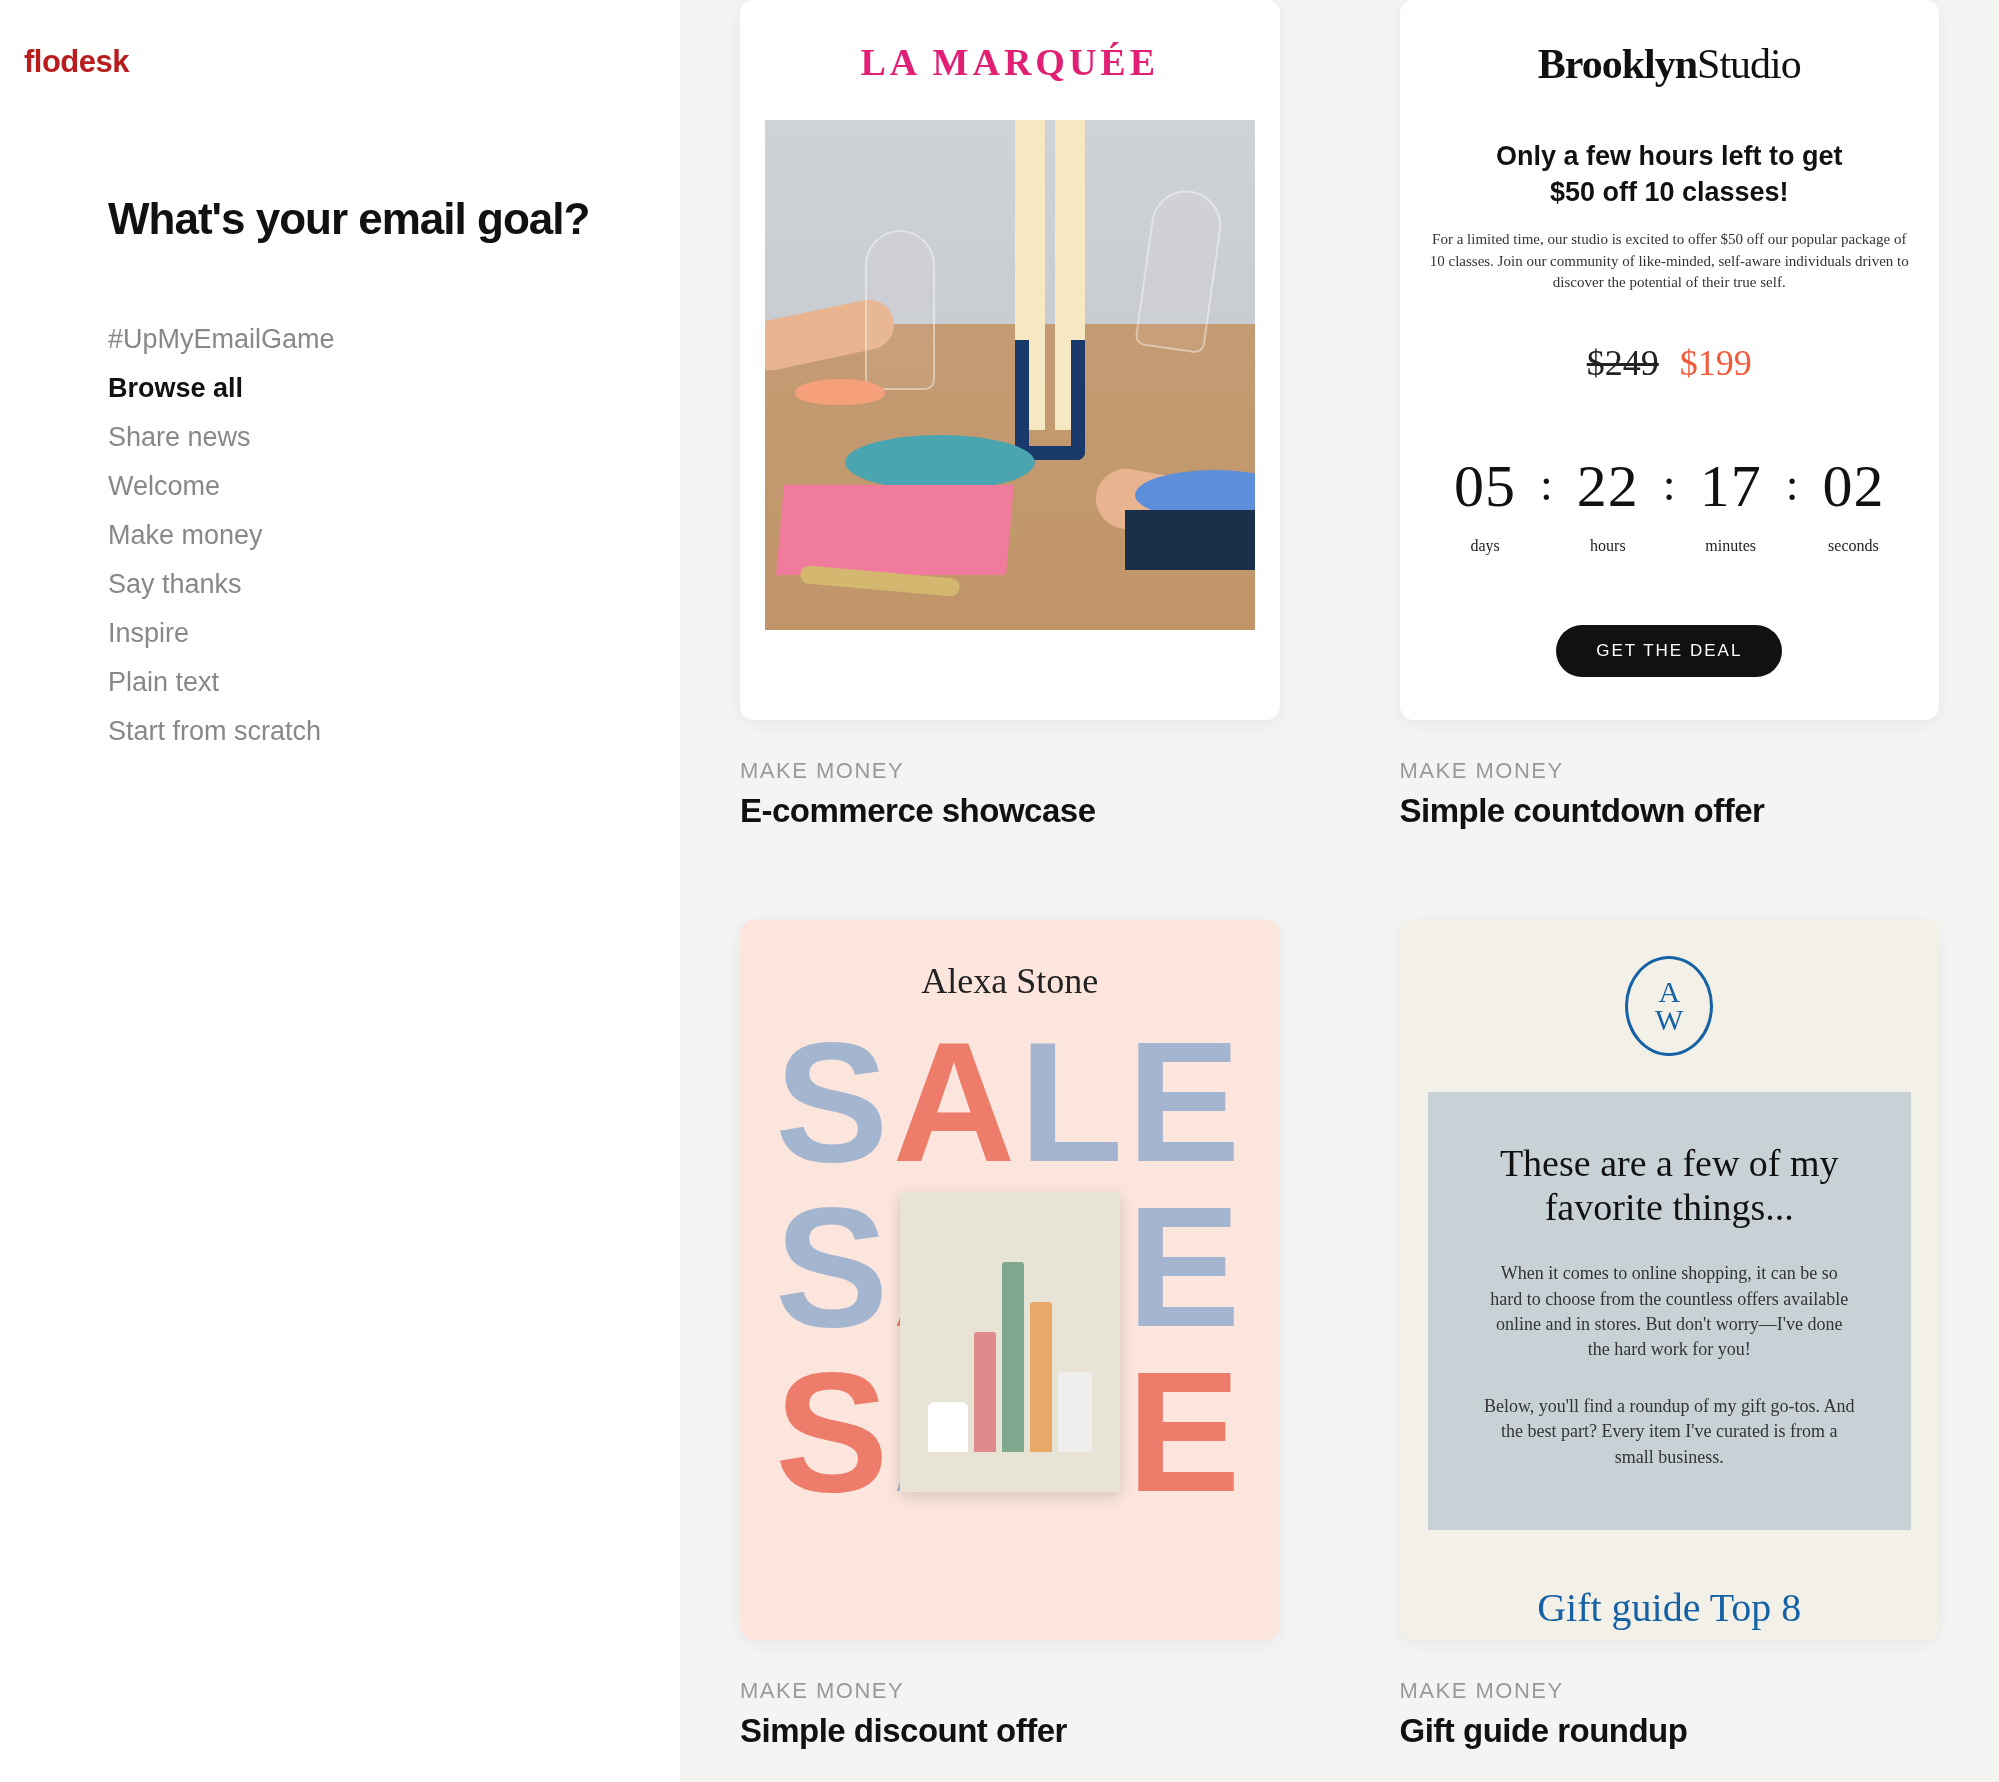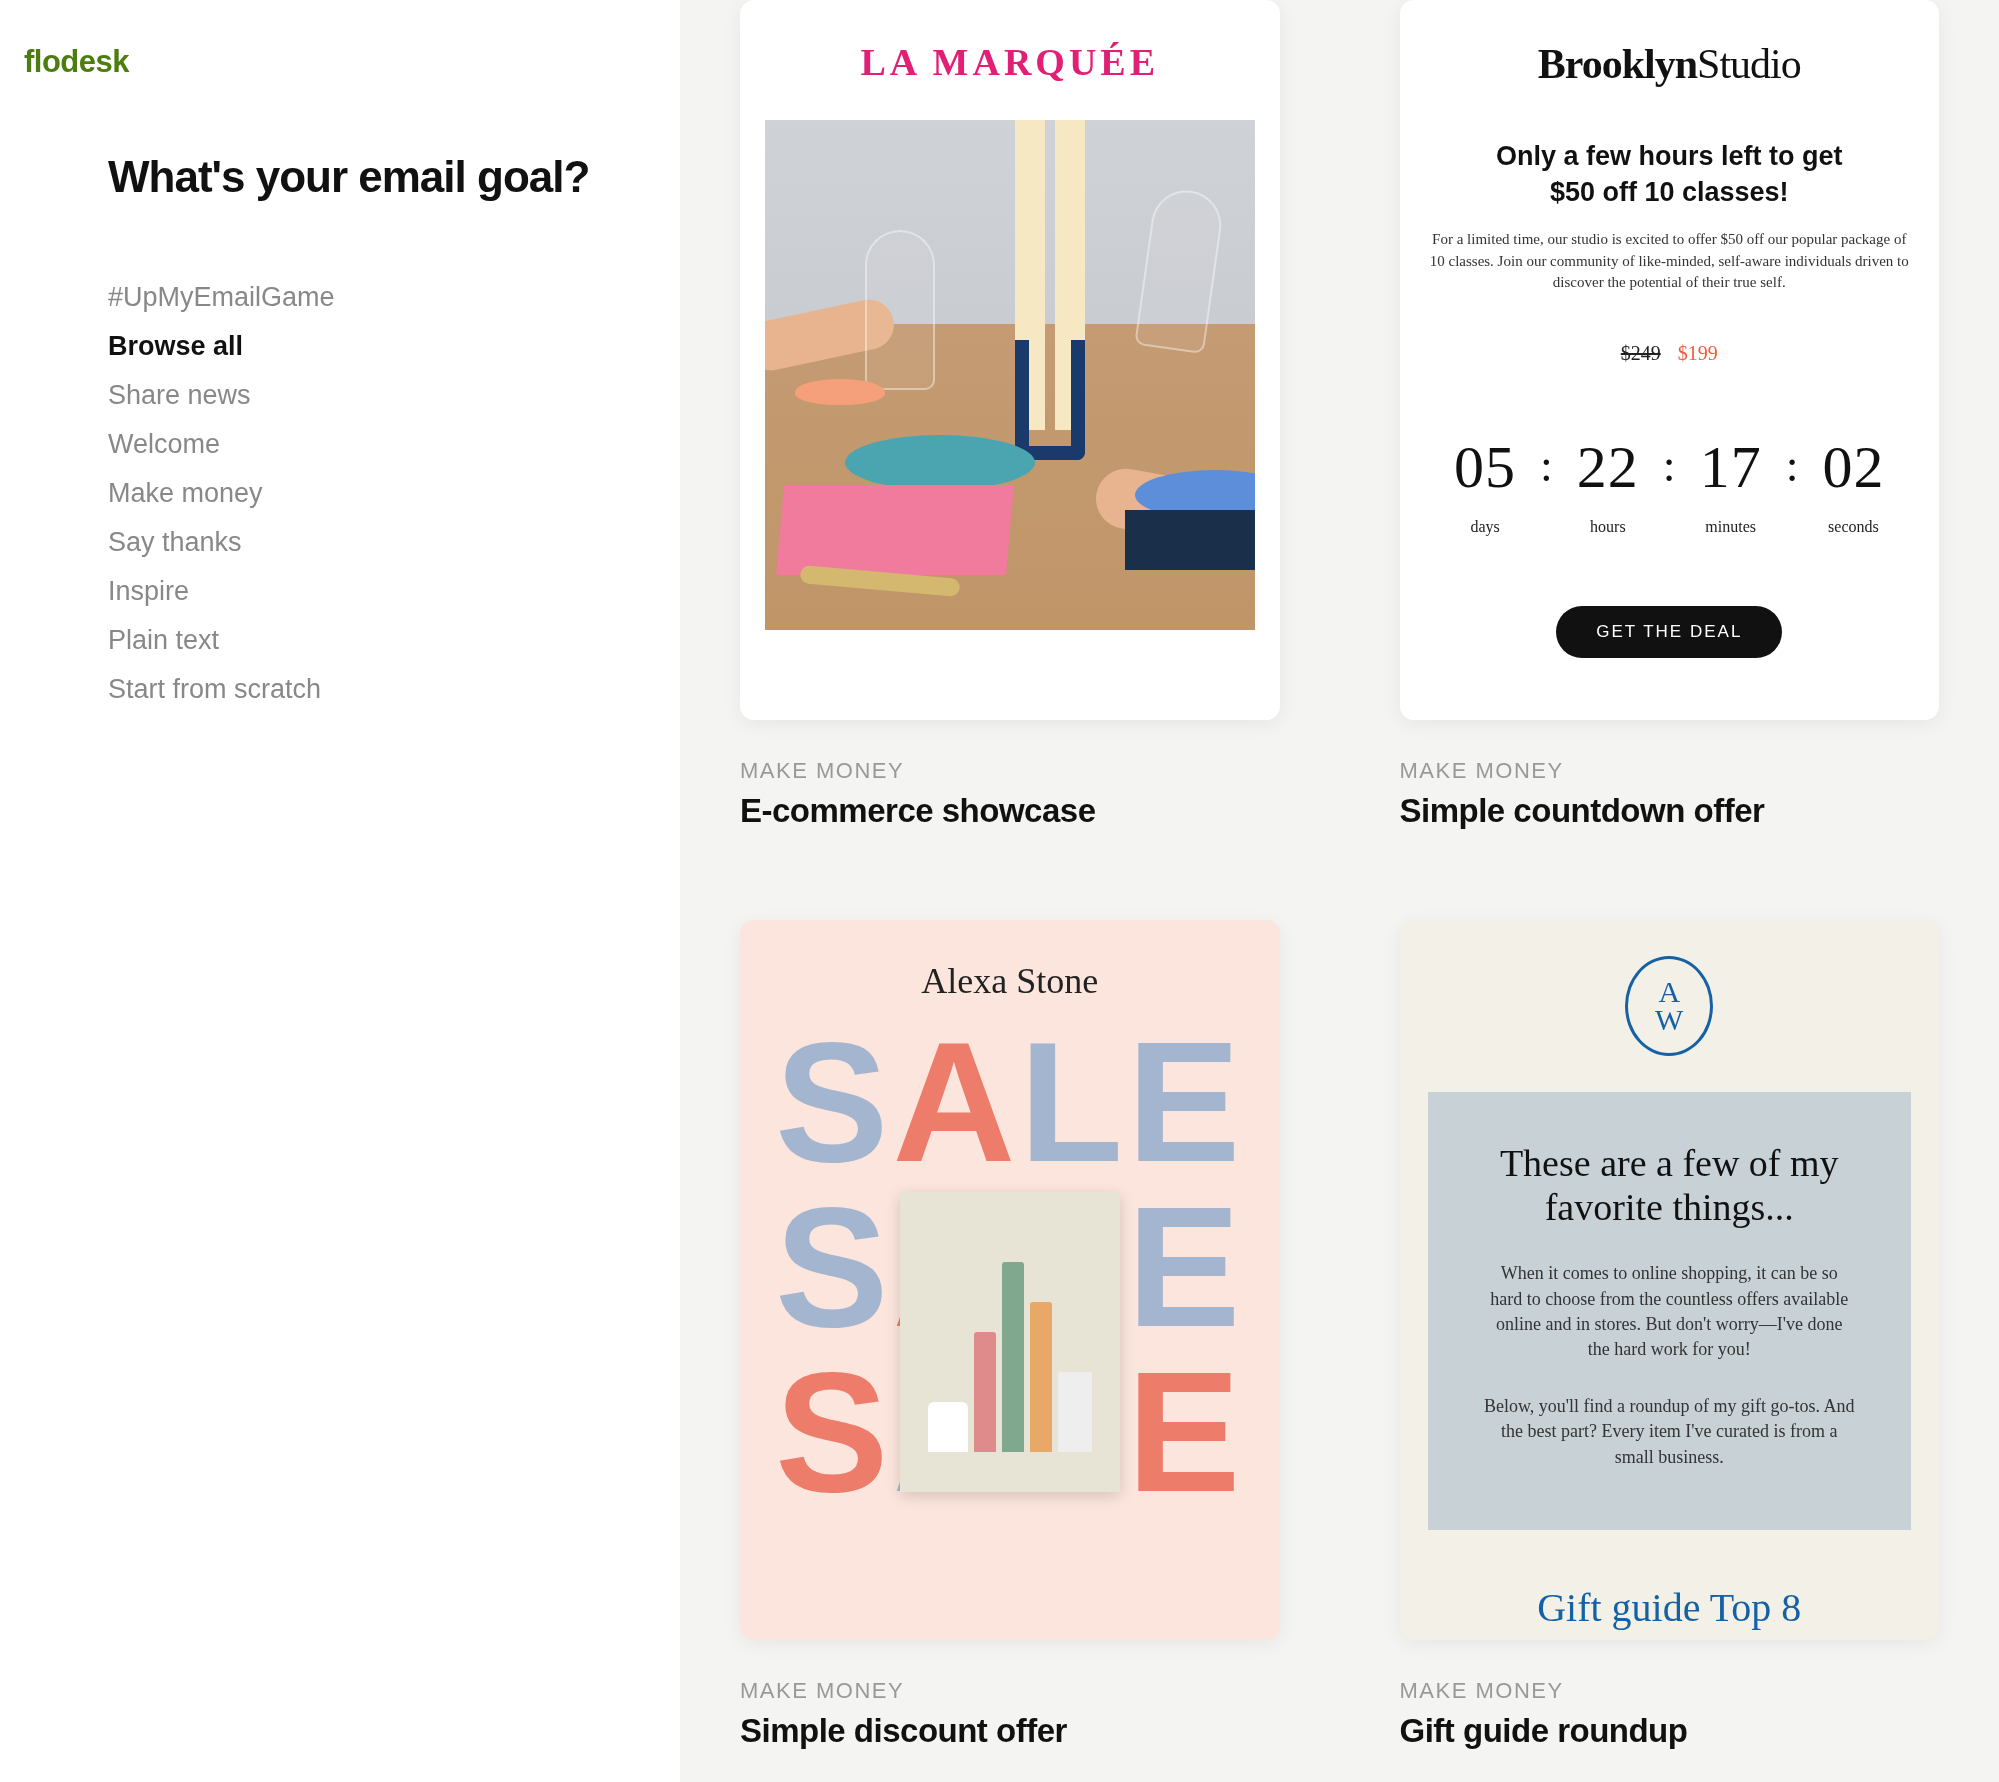--- a/index.html
+++ b/index.html
@@ -15,22 +15,22 @@
   .sidebar {
     width: 680px;
     background: #fff;
     padding: 44px 0 0 28px;
     flex-shrink: 0;
   }
   .logo {
     font-size: 31px;
     font-weight: 600;
     letter-spacing: -0.5px;
-    color: #4d7c0f;
-    margin-bottom: 72px;
+    color: #b91c1c;
+    margin-bottom: 114px;
     margin-left: -4px;
   }
   .sidebar-inner { padding-left: 80px; }
   .sidebar-title {
     font-size: 44px;
     font-weight: 700;
     letter-spacing: -1px;
     color: #111;
     margin-bottom: 80px;
   }
@@ -106,21 +106,21 @@
   .glass.g2 { right:40px; bottom:280px; transform:rotate(8deg);}
   .hand1 { position:absolute; left:-20px; bottom:270px; width:150px; height:50px; background:#e7b48f; border-radius:30px; transform:rotate(-12deg);}
   .hand2 { position:absolute; right:-30px; bottom:90px; width:190px; height:60px; background:#e7b48f; border-radius:40px; transform:rotate(10deg);}
   .spoon { position:absolute; left:35px; bottom:40px; width:160px; height:18px; background:#d4b870; border-radius:10px; transform:rotate(5deg);}
   
   .bs-wrap { padding: 40px 30px 0; width:100%; text-align:center; display:flex; flex-direction:column; align-items:center; height:100%; }
   .bs-logo { font-family: Georgia, 'Times New Roman', serif; font-size: 42px; letter-spacing:-1px; }
   .bs-logo .bold { font-weight:700; }
   .bs-head { font-size:27px; font-weight:700; margin-top:50px; line-height:1.35; }
   .bs-desc { font-family: Georgia, serif; font-size:15px; color:#333; margin-top:18px; line-height:1.45; max-width:480px;}
-  .bs-price { font-family: Georgia, serif; font-size:20px; margin-top:48px;}
+  .bs-price { font-family: Georgia, serif; font-size:36px; margin-top:48px;}
   .bs-old { text-decoration: line-through; color:#222; margin-right:12px;}
   .bs-new { color:#f25b3a; }
   .bs-countdown { display:flex; justify-content:center; gap:24px; margin-top:68px;}
   .bs-unit { display:flex; flex-direction:column; align-items:center; }
   .bs-num { font-family: Georgia, serif; font-size:60px; letter-spacing:1px;}
   .bs-sep { font-family: Georgia, serif; font-size:46px; padding-top:6px; color:#111;}
   .bs-label { font-family: Georgia, serif; font-size:16px; color:#222; margin-top:16px;}
   .bs-btn { margin-top:70px; background:#111; color:#fff; border:none; border-radius:30px; padding:16px 40px; font-size:17px; letter-spacing:2px; cursor:pointer;}
   
   .as-preview { background:#fbe5dd; }

